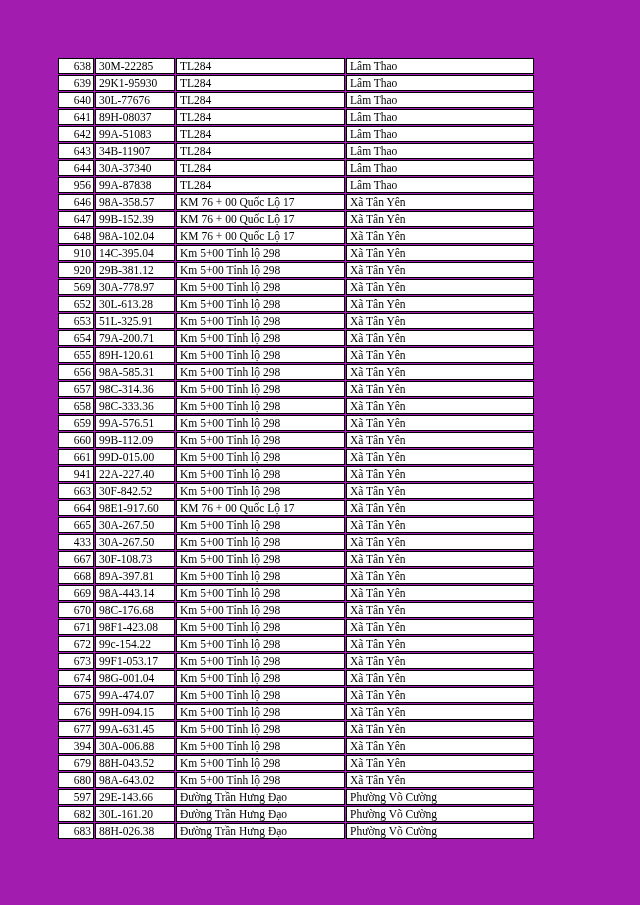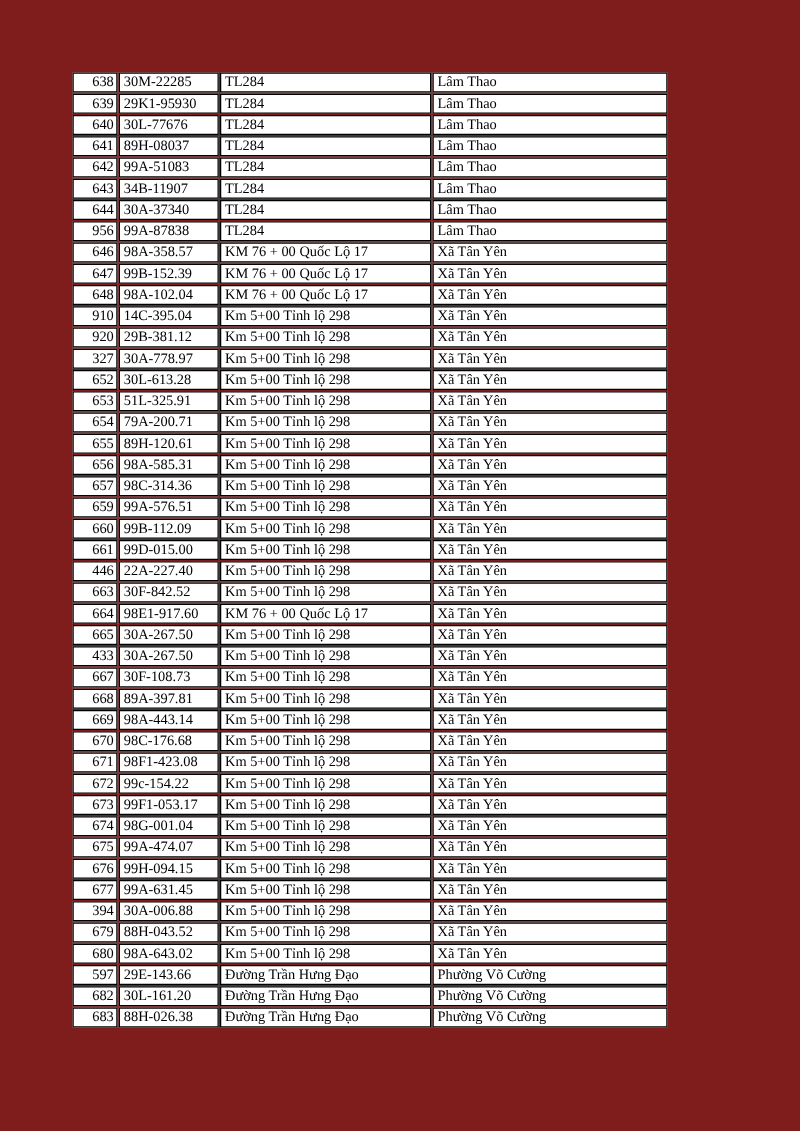--- a/index.html
+++ b/index.html
@@ -4,21 +4,21 @@
 <style>
   html, body {
     margin: 0;
     padding: 0;
     background: #ffffff;
   }
   .page {
     position: relative;
     width: 640px;
     height: 905px;
-    background: #7f1d1d;
+    background: #a21caf;
     font-family: "Liberation Serif", "DejaVu Serif", serif;
     color: #000000;
     overflow: hidden;
   }
   table.doc-table {
     position: absolute;
     left: 57px;
     top: 57px;
     width: 478px;
     border-collapse: separate;
@@ -129,21 +129,21 @@
           <td class="col-location">Km 5+00 Tỉnh lộ 298</td>
           <td class="col-area">Xã Tân Yên</td>
         </tr>
         <tr>
           <td class="col-index">920</td>
           <td class="col-plate">29B-381.12</td>
           <td class="col-location">Km 5+00 Tỉnh lộ 298</td>
           <td class="col-area">Xã Tân Yên</td>
         </tr>
         <tr>
-          <td class="col-index">327</td>
+          <td class="col-index">569</td>
           <td class="col-plate">30A-778.97</td>
           <td class="col-location">Km 5+00 Tỉnh lộ 298</td>
           <td class="col-area">Xã Tân Yên</td>
         </tr>
         <tr>
           <td class="col-index">652</td>
           <td class="col-plate">30L-613.28</td>
           <td class="col-location">Km 5+00 Tỉnh lộ 298</td>
           <td class="col-area">Xã Tân Yên</td>
         </tr>
@@ -171,39 +171,45 @@
           <td class="col-location">Km 5+00 Tỉnh lộ 298</td>
           <td class="col-area">Xã Tân Yên</td>
         </tr>
         <tr>
           <td class="col-index">657</td>
           <td class="col-plate">98C-314.36</td>
           <td class="col-location">Km 5+00 Tỉnh lộ 298</td>
           <td class="col-area">Xã Tân Yên</td>
         </tr>
         <tr>
+          <td class="col-index">658</td>
+          <td class="col-plate">98C-333.36</td>
+          <td class="col-location">Km 5+00 Tỉnh lộ 298</td>
+          <td class="col-area">Xã Tân Yên</td>
+        </tr>
+        <tr>
           <td class="col-index">659</td>
           <td class="col-plate">99A-576.51</td>
           <td class="col-location">Km 5+00 Tỉnh lộ 298</td>
           <td class="col-area">Xã Tân Yên</td>
         </tr>
         <tr>
           <td class="col-index">660</td>
           <td class="col-plate">99B-112.09</td>
           <td class="col-location">Km 5+00 Tỉnh lộ 298</td>
           <td class="col-area">Xã Tân Yên</td>
         </tr>
         <tr>
           <td class="col-index">661</td>
           <td class="col-plate">99D-015.00</td>
           <td class="col-location">Km 5+00 Tỉnh lộ 298</td>
           <td class="col-area">Xã Tân Yên</td>
         </tr>
         <tr>
-          <td class="col-index">446</td>
+          <td class="col-index">941</td>
           <td class="col-plate">22A-227.40</td>
           <td class="col-location">Km 5+00 Tỉnh lộ 298</td>
           <td class="col-area">Xã Tân Yên</td>
         </tr>
         <tr>
           <td class="col-index">663</td>
           <td class="col-plate">30F-842.52</td>
           <td class="col-location">Km 5+00 Tỉnh lộ 298</td>
           <td class="col-area">Xã Tân Yên</td>
         </tr>

